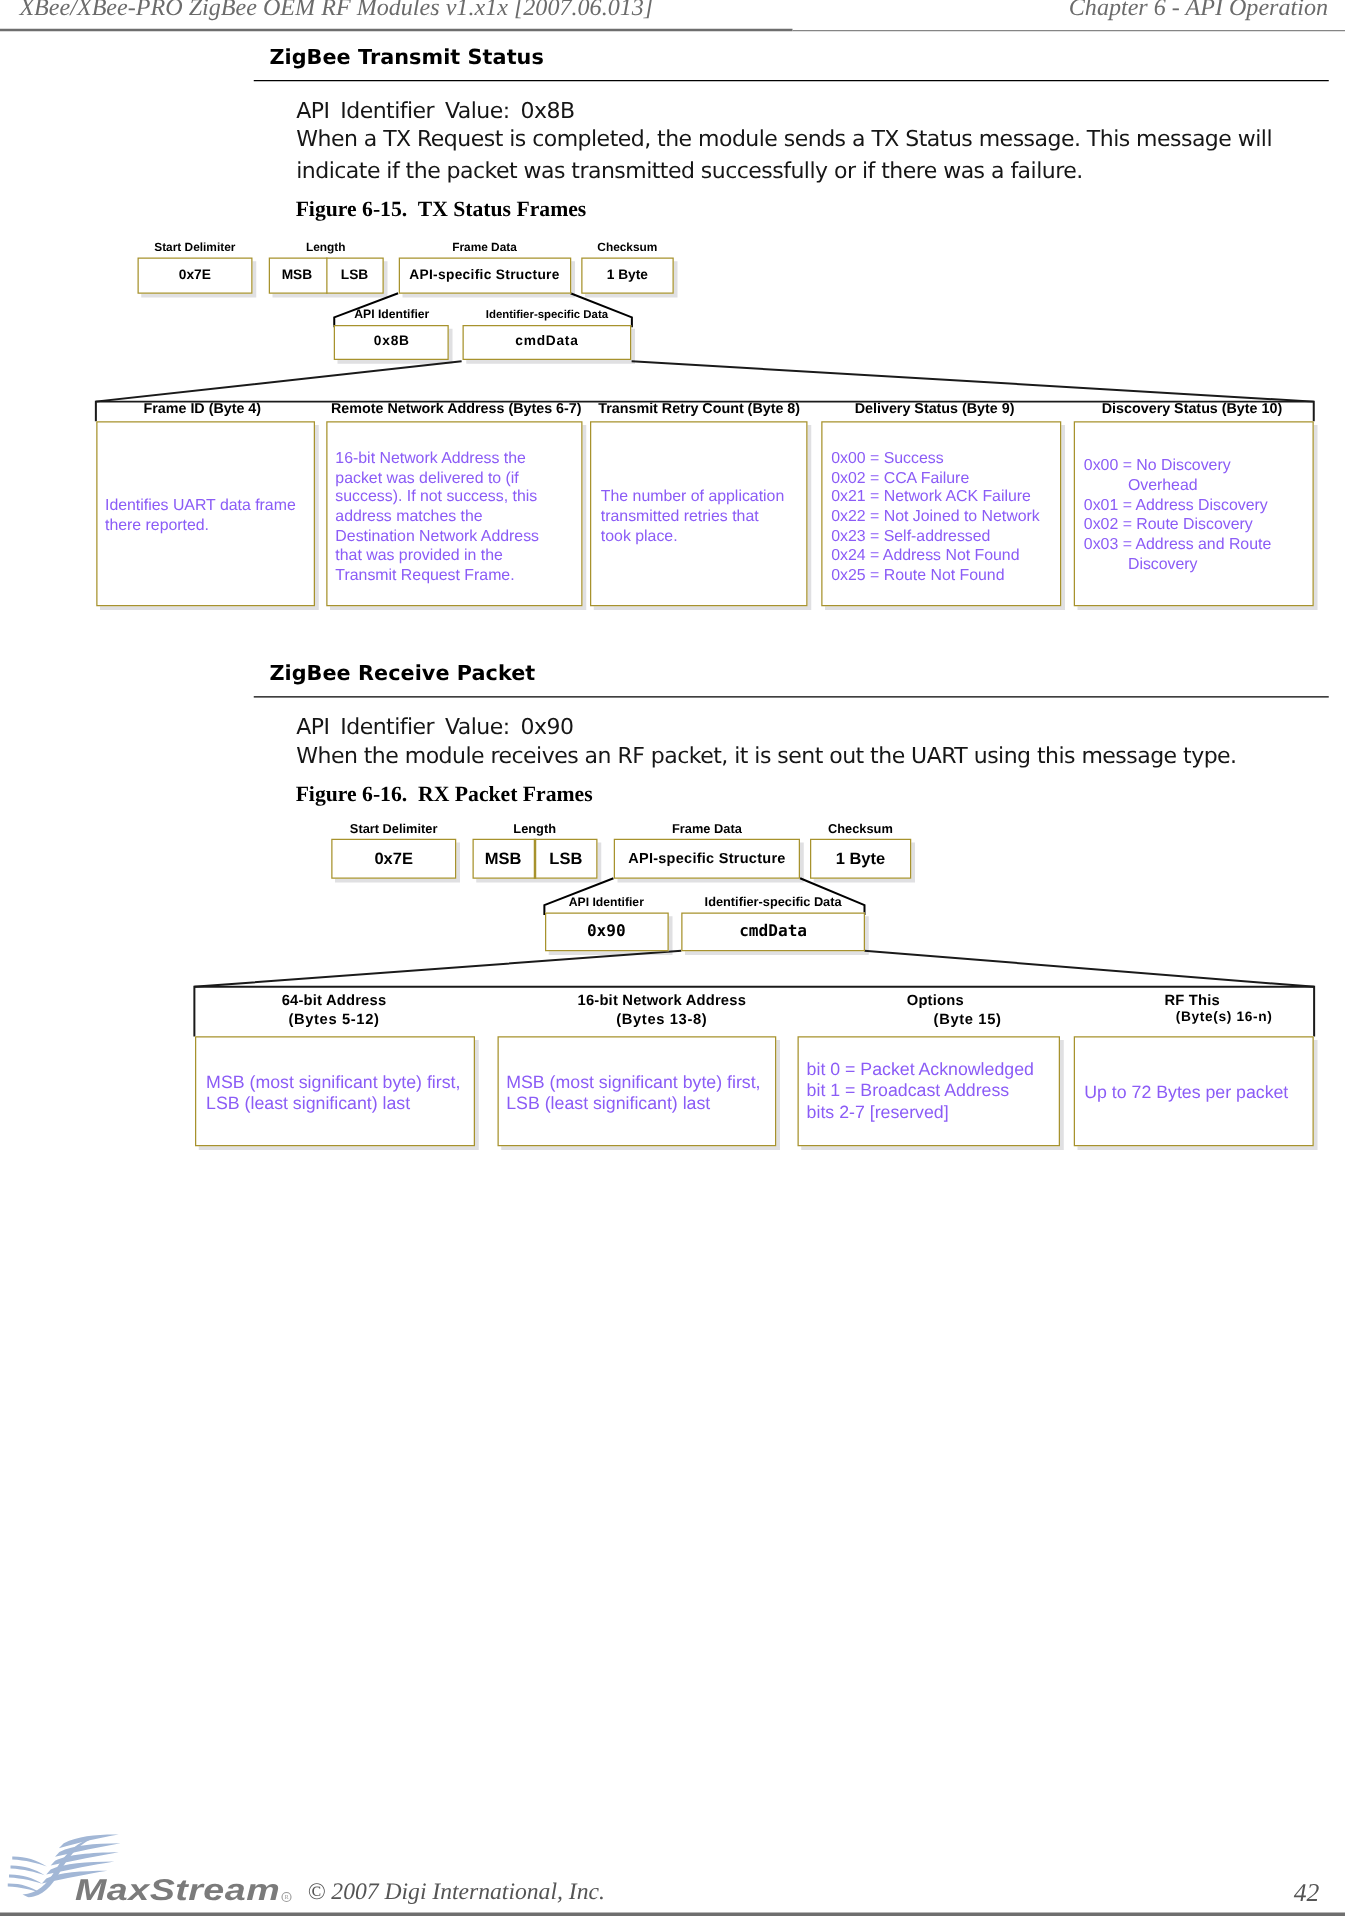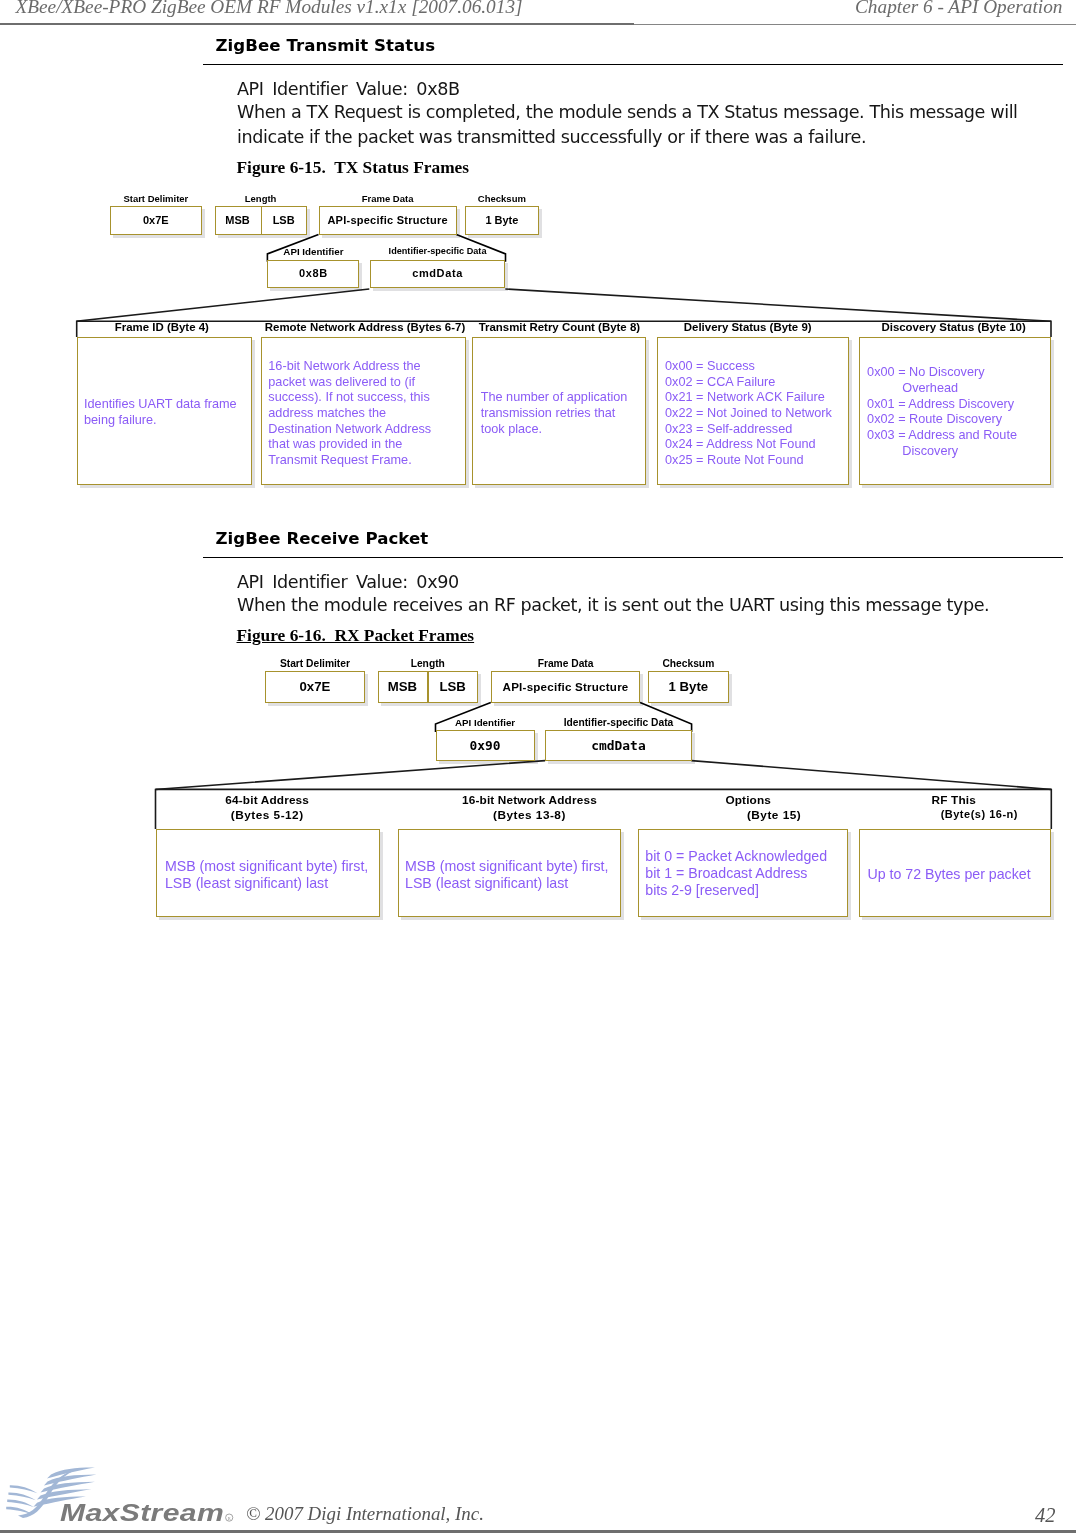--- a/index.html
+++ b/index.html
@@ -62,21 +62,21 @@
 <div class="abs sec-rule" style="left:203px;top:63.5px;width:860px;"></div>
 <div class="abs body-text api" style="left:237px;top:78.5px;">API Identifier Value: 0x8B</div>
 <div class="abs body-text" style="left:237px;top:102.3px;">When a TX Request is completed, the module sends a TX Status message. This message will</div>
 <div class="abs body-text" style="left:237px;top:127.3px;">indicate if the packet was transmitted successfully or if there was a failure.</div>
 <div class="abs fig-cap" style="left:236.5px;top:158.1px;">Figure 6-15.  TX Status Frames</div>
 
 <div class="abs sec-title" style="left:215.5px;top:529px;">ZigBee Receive Packet</div>
 <div class="abs sec-rule" style="left:203px;top:556.5px;width:860px;"></div>
 <div class="abs body-text api" style="left:237px;top:571.5px;">API Identifier Value: 0x90</div>
 <div class="abs body-text" style="left:237px;top:595.3px;">When the module receives an RF packet, it is sent out the UART using this message type.</div>
-<div class="abs fig-cap" style="left:236.5px;top:625.5px;text-decoration:underline;">Figure 6-16.  RX Packet Frames</div>
+<div class="abs fig-cap" style="left:236.5px;top:625.5px;">Figure 6-16.  RX Packet Frames</div>
 
 <svg class="expl" width="1076" height="1533">
   <path d="M 318.5 234.6 L 267.4 253.89999999999998 L 267.4 261.7" fill="none" stroke="#000" stroke-width="1.6"></path>
   <path d="M 456.4 234.6 L 505.5 253.89999999999998 L 505.5 261.7" fill="none" stroke="#000" stroke-width="1.6"></path>
   <path d="M 369.3 289.0 L 76.7 321.3 L 76.7 337.0" fill="none" stroke="#1a1a1a" stroke-width="1.6"></path>
   <path d="M 505.3 289.0 L 1051.0 321.3 L 1051.0 337.0" fill="none" stroke="#1a1a1a" stroke-width="1.6"></path>
   <path d="M 76.7 321.3 L 1051.0 321.3" fill="none" stroke="#1a1a1a" stroke-width="1.6"></path>
 </svg>
 <div class="dlabel" style="left:110.0px;top:192.5px;width:91.69999999999999px;font-size:9.5px;">Start Delimiter</div>
 <div class="dshadow" style="left:113.0px;top:208.8px;width:91.69999999999999px;height:29.099999999999994px;"></div>
@@ -100,29 +100,29 @@
 <div class="dshadow" style="left:270.4px;top:263.2px;width:92.10000000000002px;height:28.19999999999999px;"></div>
 <div class="dbox" style="left:267.4px;top:260.2px;width:92.10000000000002px;height:28.19999999999999px;"></div>
 <div class="dcell" style="left:267.4px;top:266.5799999999999px;width:92.10000000000002px;font-size:11.0px;letter-spacing:0.6px;">0x8B</div>
 <div class="dlabel" style="left:369.6px;top:246.0px;width:135.89999999999998px;font-size:9.15px;">Identifier-specific Data</div>
 <div class="dshadow" style="left:372.6px;top:263.2px;width:135.89999999999998px;height:28.19999999999999px;"></div>
 <div class="dbox" style="left:369.6px;top:260.2px;width:135.89999999999998px;height:28.19999999999999px;"></div>
 <div class="dcell" style="left:369.6px;top:266.5799999999999px;width:135.89999999999998px;font-size:11.0px;letter-spacing:0.6px;">cmdData</div>
 <div class="dshadow" style="left:79.7px;top:340.0px;width:174.89999999999998px;height:148.0px;"></div>
 <div class="dbox thin" style="left:76.7px;top:337.0px;width:174.89999999999998px;height:148.0px;"></div>
 <div class="dlabel" style="left:74.4px;top:321.3px;width:174.89999999999998px;font-size:11.45px;letter-spacing:0px;">Frame ID (Byte 4)</div>
-<div class="dtext" style="left:84.0px;top:396.92px;width:166.89999999999998px;"><div class="dline">Identifies UART data frame</div><div class="dline">being failure.</div></div>
+<div class="dtext" style="left:84.0px;top:396.92px;width:166.89999999999998px;"><div class="dline">Identifies UART data frame</div><div class="dline">there reported.</div></div>
 <div class="dshadow" style="left:263.5px;top:340.0px;width:205.0px;height:148.0px;"></div>
 <div class="dbox" style="left:260.5px;top:337.0px;width:205.0px;height:148.0px;"></div>
 <div class="dlabel" style="left:262.5px;top:321.3px;width:205.0px;font-size:11.45px;letter-spacing:0px;">Remote Network Address (Bytes 6-7)</div>
 <div class="dtext" style="left:268.3px;top:358.92px;width:197.0px;"><div class="dline">16-bit Network Address the</div><div class="dline">packet was delivered to (if</div><div class="dline">success). If not success, this</div><div class="dline">address matches the</div><div class="dline">Destination Network Address</div><div class="dline">that was provided in the</div><div class="dline">Transmit Request Frame.</div></div>
 <div class="dshadow" style="left:475.2px;top:340.0px;width:173.90000000000003px;height:148.0px;"></div>
 <div class="dbox" style="left:472.2px;top:337.0px;width:173.90000000000003px;height:148.0px;"></div>
 <div class="dlabel" style="left:472.4px;top:321.3px;width:173.90000000000003px;font-size:11.45px;letter-spacing:0px;">Transmit Retry Count (Byte 8)</div>
-<div class="dtext" style="left:480.7px;top:390.28000000000003px;width:165.90000000000003px;"><div class="dline">The number of application</div><div class="dline">transmission retries that</div><div class="dline">took place.</div></div>
+<div class="dtext" style="left:480.7px;top:390.28000000000003px;width:165.90000000000003px;"><div class="dline">The number of application</div><div class="dline">transmitted retries that</div><div class="dline">took place.</div></div>
 <div class="dshadow" style="left:660.2px;top:340.0px;width:191.39999999999998px;height:148.0px;"></div>
 <div class="dbox" style="left:657.2px;top:337.0px;width:191.39999999999998px;height:148.0px;"></div>
 <div class="dlabel" style="left:652.0px;top:321.3px;width:191.39999999999998px;font-size:11.45px;letter-spacing:0px;">Delivery Status (Byte 9)</div>
 <div class="dtext" style="left:665.0px;top:358.92px;width:183.39999999999998px;"><div class="dline">0x00 = Success</div><div class="dline">0x02 = CCA Failure</div><div class="dline">0x21 = Network ACK Failure</div><div class="dline">0x22 = Not Joined to Network</div><div class="dline">0x23 = Self-addressed</div><div class="dline">0x24 = Address Not Found</div><div class="dline">0x25 = Route Not Found</div></div>
 <div class="dshadow" style="left:862.4px;top:340.0px;width:191.60000000000002px;height:148.0px;"></div>
 <div class="dbox" style="left:859.4px;top:337.0px;width:191.60000000000002px;height:148.0px;"></div>
 <div class="dlabel" style="left:857.8px;top:321.3px;width:191.60000000000002px;font-size:11.45px;letter-spacing:0px;">Discovery Status (Byte 10)</div>
 <div class="dtext" style="left:867.1px;top:365.15999999999997px;width:183.60000000000002px;"><div class="dline">0x00 = No Discovery</div><div class="dline">&nbsp;&nbsp;&nbsp;&nbsp;&nbsp;&nbsp;&nbsp;&nbsp;&nbsp;&nbsp;Overhead</div><div class="dline">0x01 = Address Discovery</div><div class="dline">0x02 = Route Discovery</div><div class="dline">0x03 = Address and Route</div><div class="dline">&nbsp;&nbsp;&nbsp;&nbsp;&nbsp;&nbsp;&nbsp;&nbsp;&nbsp;&nbsp;Discovery</div></div>
 
 <svg class="expl" width="1076" height="1533">
@@ -165,21 +165,21 @@
 <div class="dtext big" style="left:164.9px;top:858.3000000000001px;width:216.2px;"><div class="dline">MSB (most significant byte) first,</div><div class="dline">LSB (least significant) last</div></div>
 <div class="dshadow" style="left:400.6px;top:832.1px;width:223.69999999999993px;height:88.19999999999993px;"></div>
 <div class="dbox" style="left:397.6px;top:829.1px;width:223.69999999999993px;height:88.19999999999993px;"></div>
 <div class="dlabel" style="left:417.6px;top:792.8px;width:223.69999999999993px;font-size:11.8px;letter-spacing:0.16px;">16-bit Network Address</div>
 <div class="dlabel" style="left:417.6px;top:807.5px;width:223.69999999999993px;font-size:11.8px;letter-spacing:0.5px;">(Bytes 13-8)</div>
 <div class="dtext big" style="left:405.0px;top:858.3000000000001px;width:215.69999999999993px;"><div class="dline">MSB (most significant byte) first,</div><div class="dline">LSB (least significant) last</div></div>
 <div class="dshadow" style="left:640.6px;top:832.1px;width:210.10000000000002px;height:88.19999999999993px;"></div>
 <div class="dbox" style="left:637.6px;top:829.1px;width:210.10000000000002px;height:88.19999999999993px;"></div>
 <div class="dlabel" style="left:643.2px;top:792.8px;width:210.10000000000002px;font-size:11.8px;letter-spacing:0.16px;">Options</div>
 <div class="dlabel" style="left:669px;top:807.5px;width:210.10000000000002px;font-size:11.8px;letter-spacing:0.5px;">(Byte 15)</div>
-<div class="dtext big" style="left:645.3000000000001px;top:848.35px;width:202.10000000000002px;"><div class="dline">bit 0 = Packet Acknowledged</div><div class="dline">bit 1 = Broadcast Address</div><div class="dline">bits 2-9 [reserved]</div></div>
+<div class="dtext big" style="left:645.3000000000001px;top:848.35px;width:202.10000000000002px;"><div class="dline">bit 0 = Packet Acknowledged</div><div class="dline">bit 1 = Broadcast Address</div><div class="dline">bits 2-7 [reserved]</div></div>
 <div class="dshadow" style="left:861.7px;top:832.1px;width:192.5999999999999px;height:88.19999999999993px;"></div>
 <div class="dbox" style="left:858.7px;top:829.1px;width:192.5999999999999px;height:88.19999999999993px;"></div>
 <div class="dlabel" style="left:857.5px;top:792.8px;width:192.5999999999999px;font-size:11.8px;letter-spacing:0.16px;">RF This</div>
 <div class="dlabel" style="left:883px;top:807.5px;width:192.5999999999999px;font-size:11px;letter-spacing:0.5px;">(Byte(s) 16-n)</div>
 <div class="dtext big" style="left:867.4000000000001px;top:865.75px;width:184.5999999999999px;"><div class="dline">Up to 72 Bytes per packet</div></div>
 
 <div class="abs" style="left:5px;top:1463px;">
 <svg width="100" height="55" viewBox="0 0 100 55">
 <g fill="#a2b7d6">
   <path d="M 13 52.5 C 25 51.5 32 45 39 33.5 C 46 22 54 11.5 70 6.5 L 74 5.8 C 58 11 50 22.5 43 34.5 C 36 46.5 29 53.5 18 55 Z"></path>

